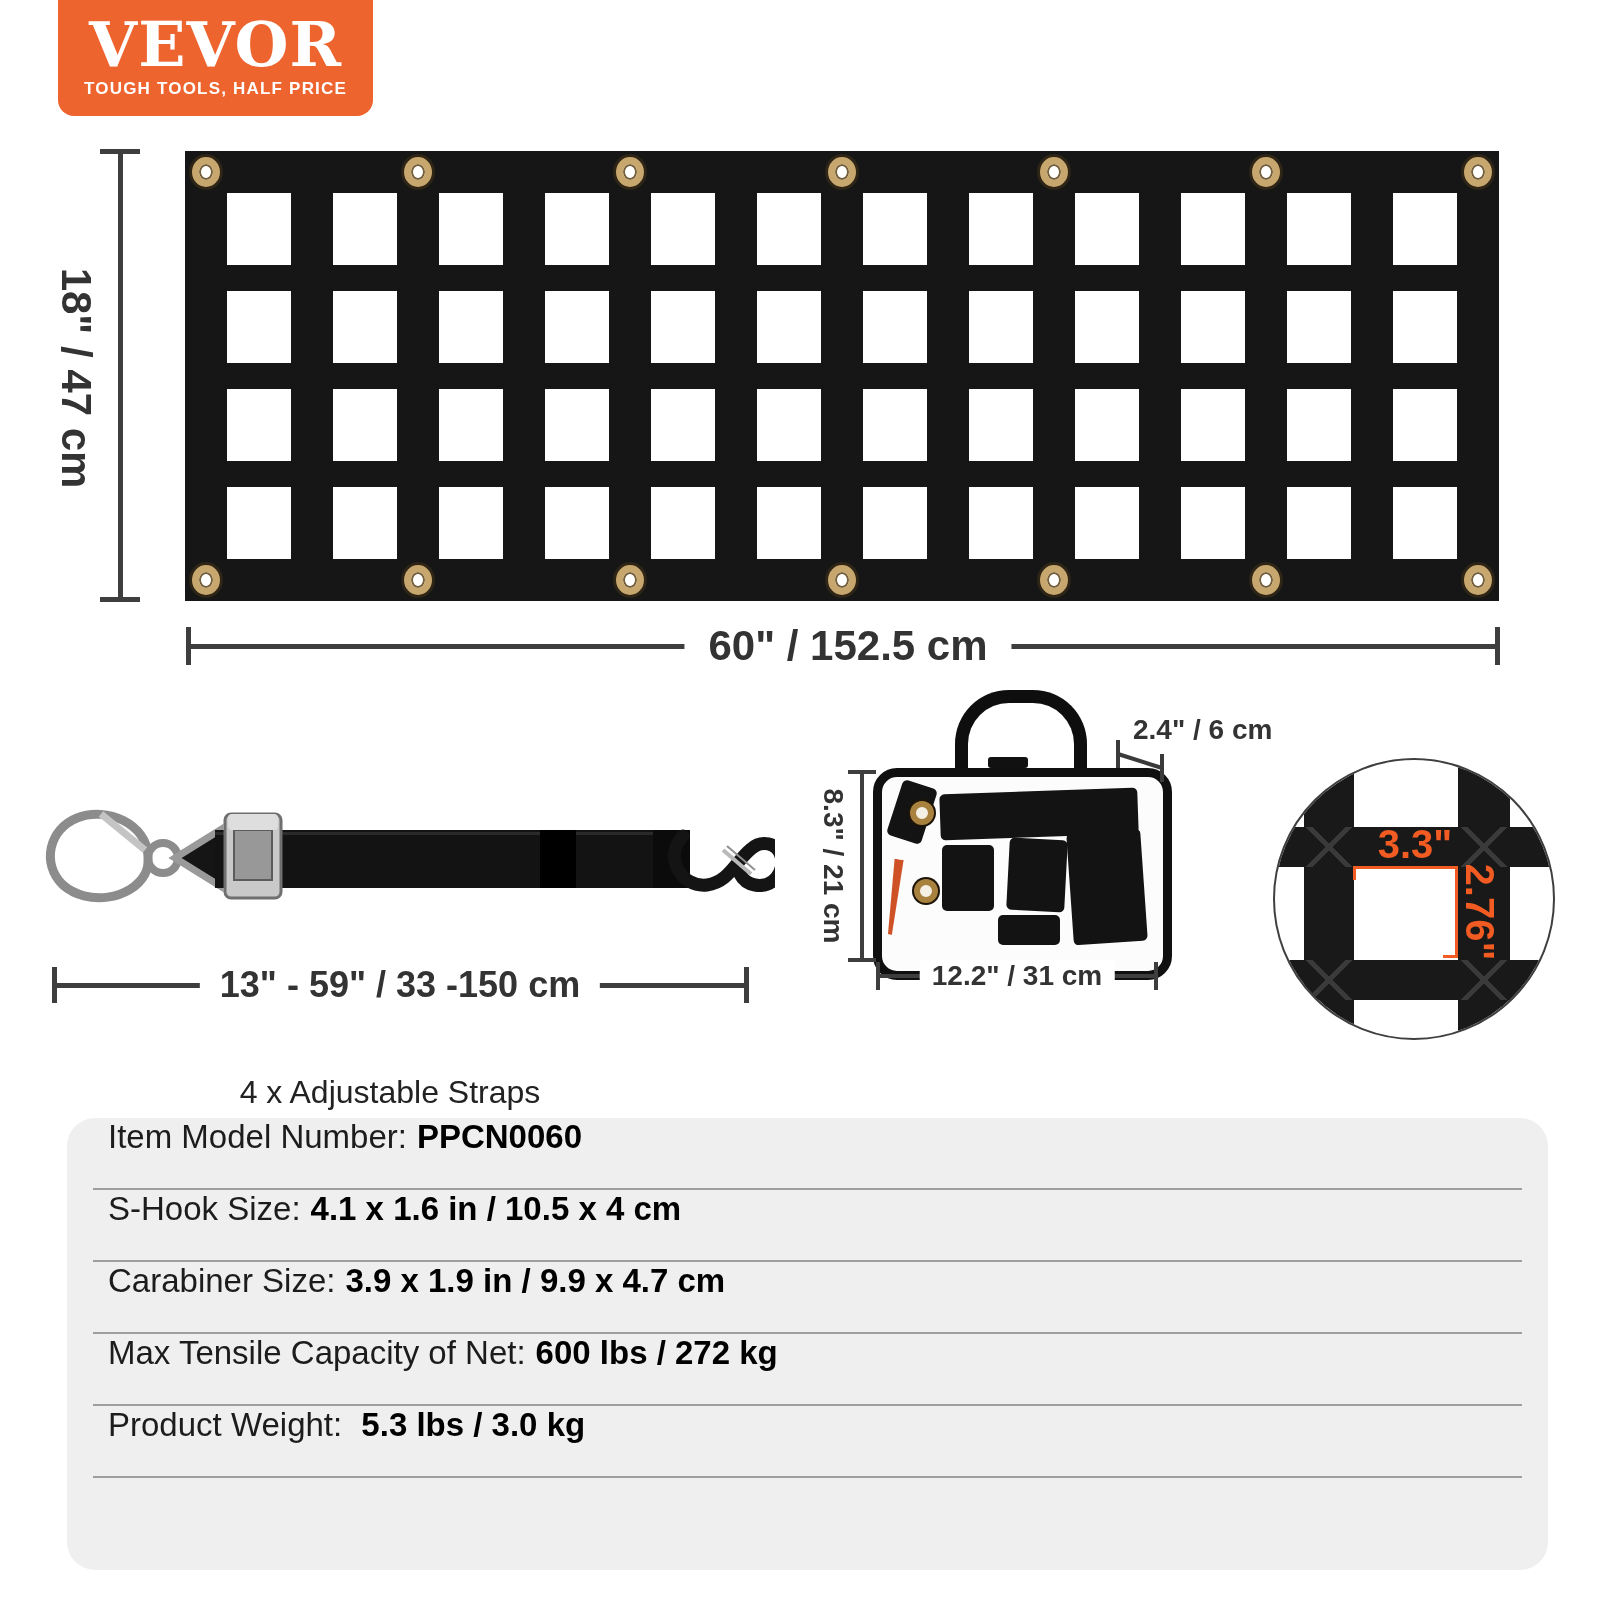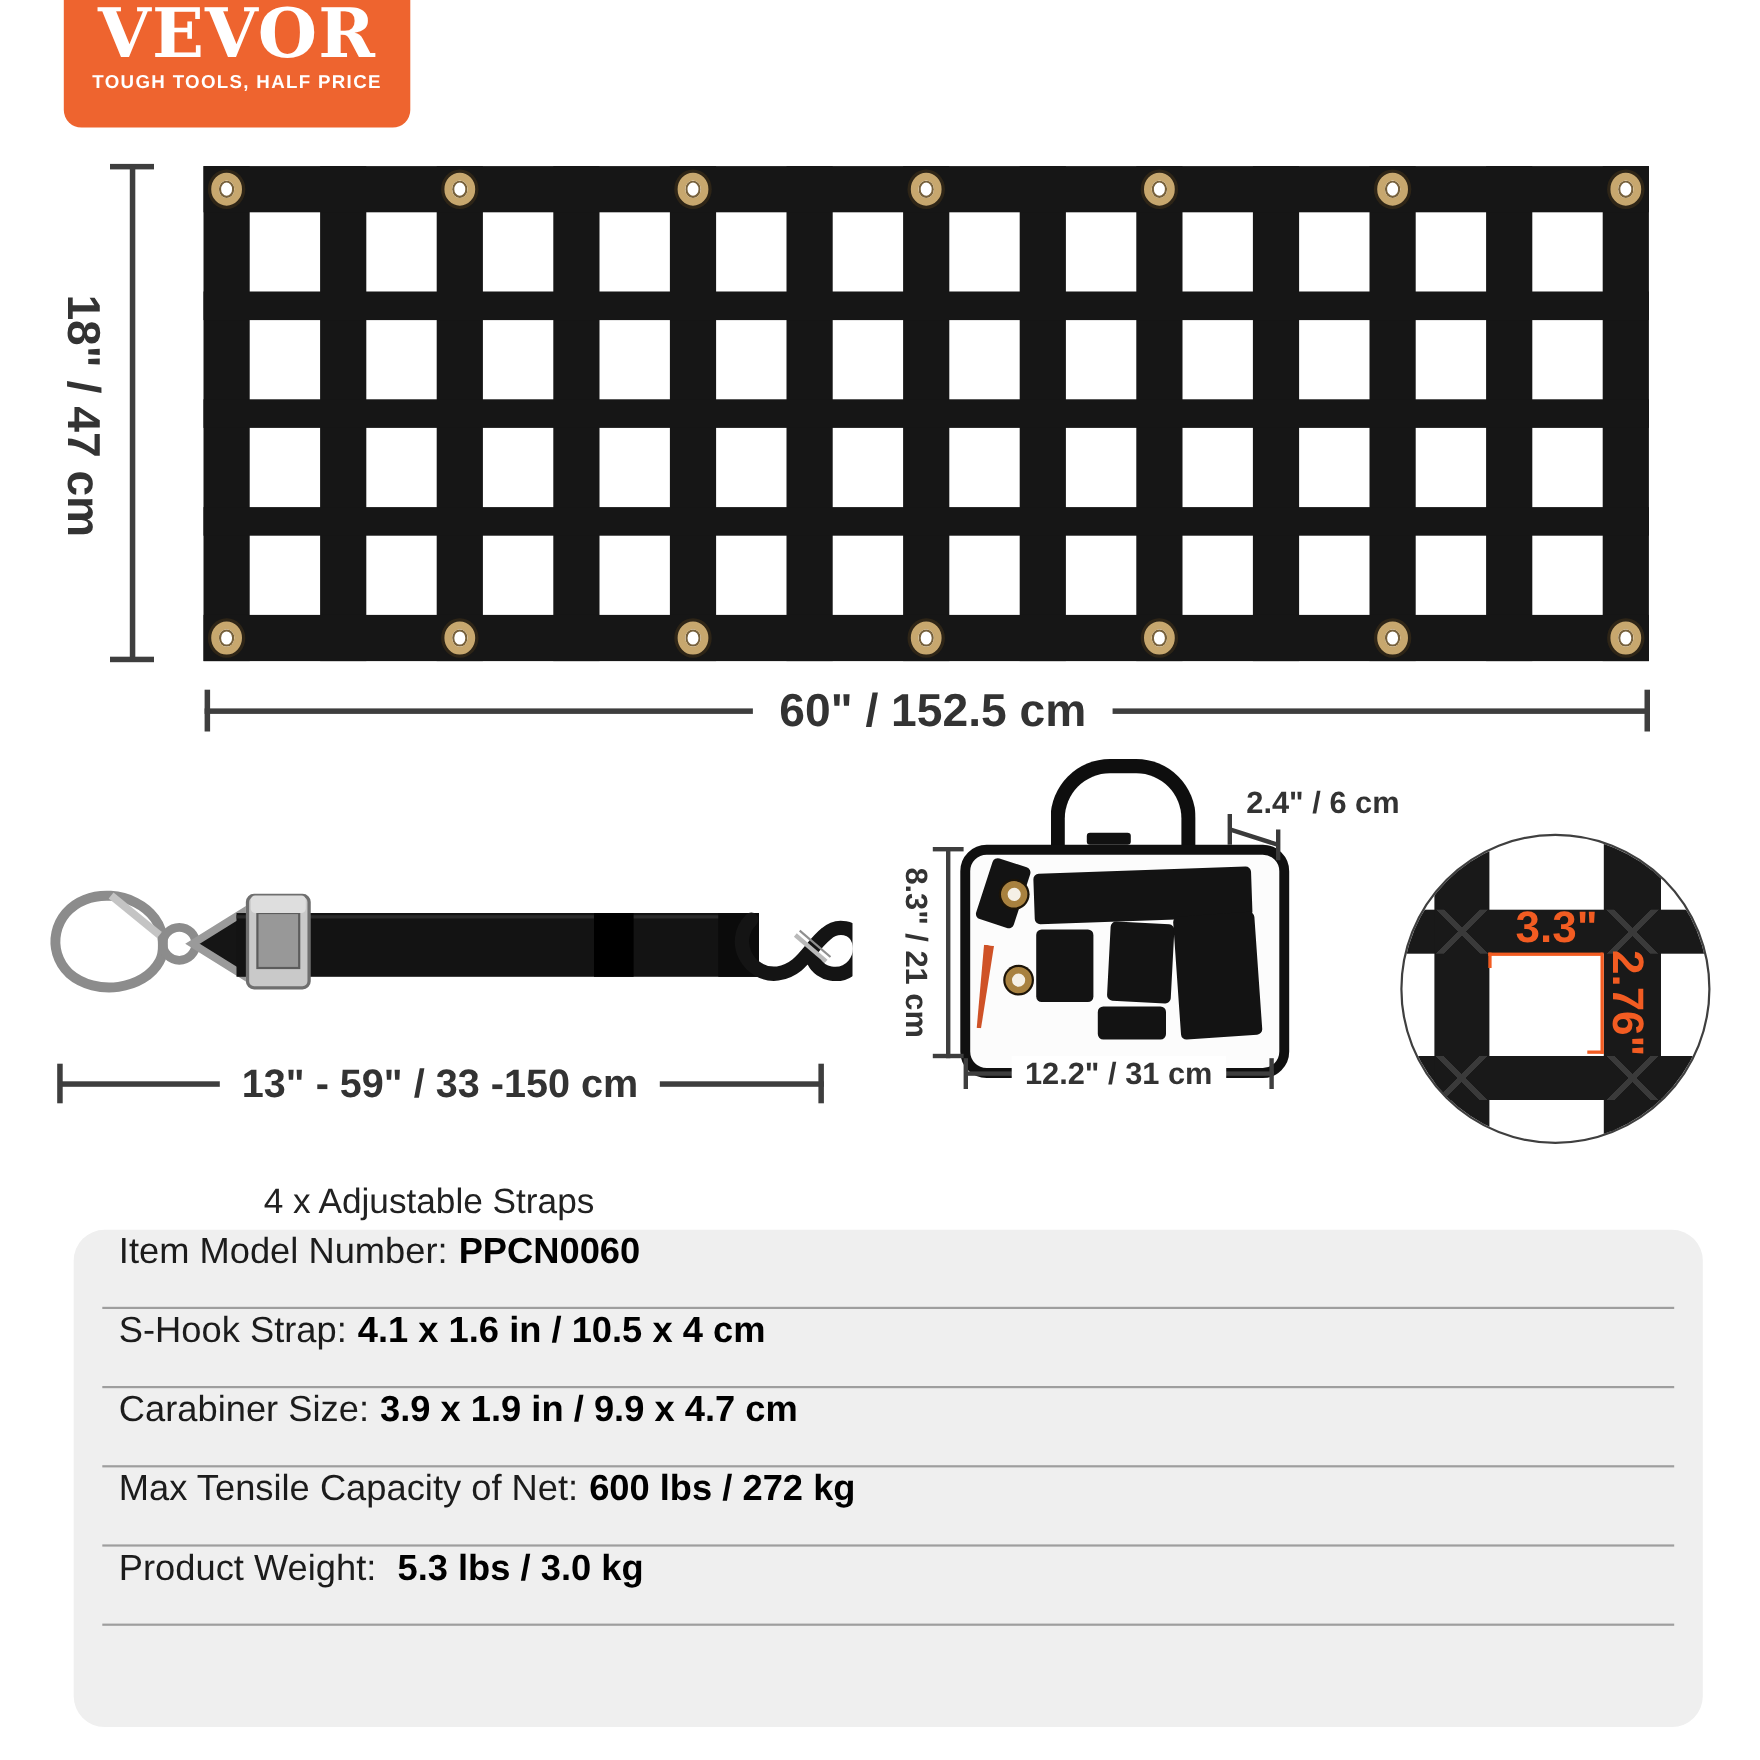--- a/index.html
+++ b/index.html
@@ -3,21 +3,21 @@
 <meta charset="utf-8">
 <style>
   html,body{margin:0;padding:0;background:#fff;}
   #stage{position:relative;width:1600px;height:1600px;background:#ffffff;overflow:hidden;
          font-family:"Liberation Sans",sans-serif;color:#1a1a1a;}
   .abs{position:absolute;}
 
   
   .logo{left:58px;top:0;width:315px;height:116px;background:#ee642f;
         border-radius:0 0 16px 16px;text-align:center;}
-  .logo-word{font-family:"DejaVu Serif",serif;font-weight:bold;
+  .logo-word{margin-top:14px;font-family:"DejaVu Serif",serif;font-weight:bold;
              font-size:62px;line-height:62px;color:#fff;letter-spacing:1px;}
   .logo-tag{margin-top:3px;font-size:17px;font-weight:bold;color:#fff;letter-spacing:1.2px;}
 
   
   .net{left:185px;top:151px;width:1314px;height:450px;}
   .vstrap{position:absolute;top:0;width:42px;height:450px;background:#161616;}
   .hband{position:absolute;left:0;width:1314px;background:#161616;}
   .grommet{position:absolute;width:14px;height:16px;background:#fff;border:7px solid #c7a76e;
            border-radius:50%;box-shadow:0 0 0 3px #2e2517, inset 0 0 0 2px #77613c;}
 
@@ -194,21 +194,21 @@
     <div class="mesh-label center-xy" style="left:140px;top:84px;">3.3"</div>
     <div class="mesh-label rot90" style="left:204px;top:152px;">2.76"</div>
   </div>
 
   <div class="abs specs">
     <div class="spec-row">
       <span class="spec-label">Item Model Number:</span>
       <span class="spec-value">PPCN0060</span>
     </div>
     <div class="spec-row">
-      <span class="spec-label">S-Hook Strap:</span>
+      <span class="spec-label">S-Hook Size:</span>
       <span class="spec-value">4.1 x 1.6 in / 10.5 x 4 cm</span>
     </div>
     <div class="spec-row">
       <span class="spec-label">Carabiner Size:</span>
       <span class="spec-value">3.9 x 1.9 in / 9.9 x 4.7 cm</span>
     </div>
     <div class="spec-row">
       <span class="spec-label">Max Tensile Capacity of Net:</span>
       <span class="spec-value">600 lbs / 272 kg</span>
     </div>

